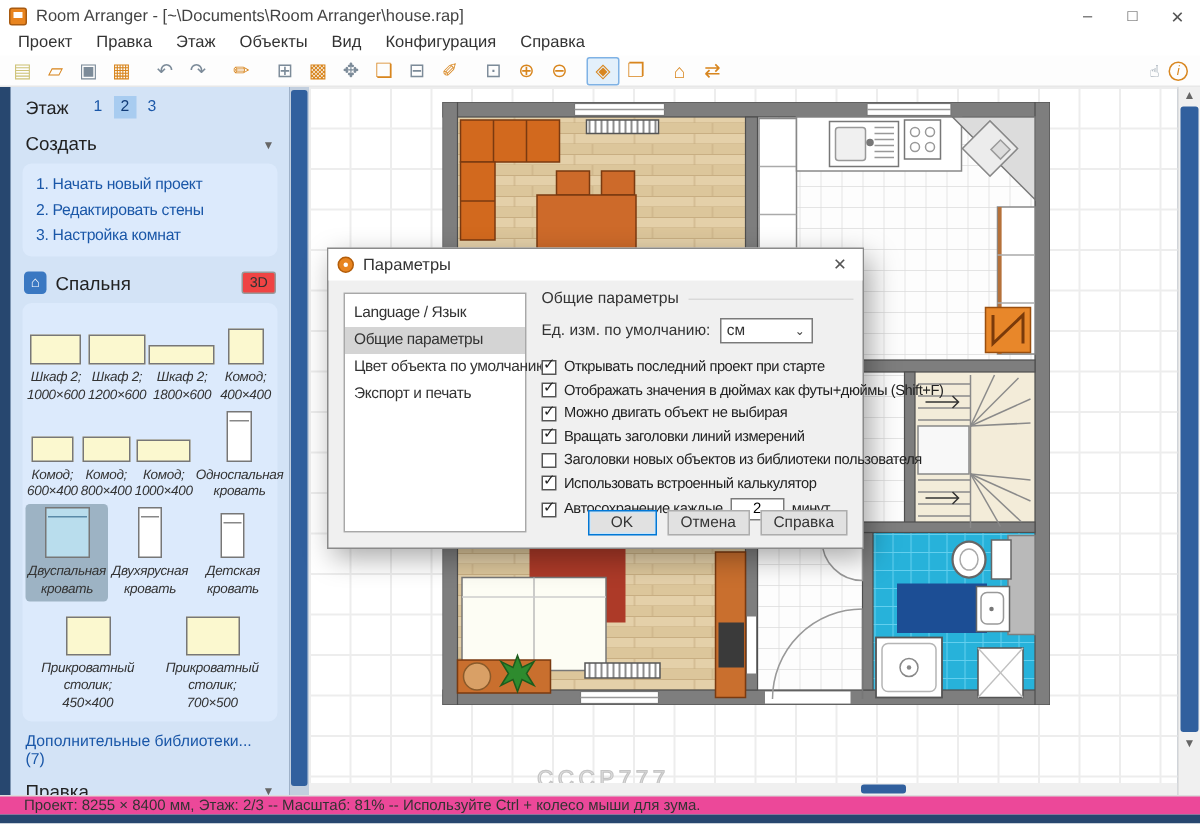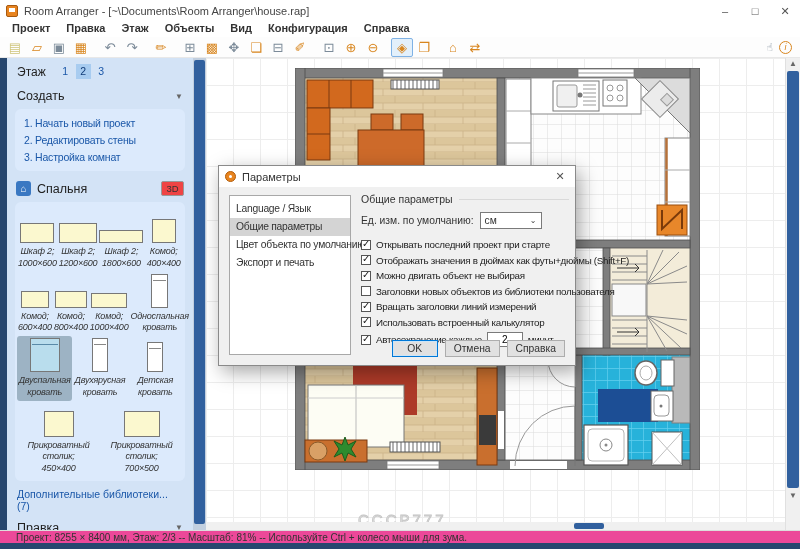--- a/index.html
+++ b/index.html
@@ -8,21 +8,21 @@
   .window { position:relative; width:800px; height:549px; background:#fff; }
 
   
   .titlebar { position:absolute; left:0; top:1px; right:0; height:20px; background:#fff; display:flex; align-items:center; padding-left:6px; }
   .app-icon { width:12px; height:12px; background:#e8841f; border:1px solid #a85a10; border-radius:2px; margin-right:6px; position:relative; }
   .app-icon::after { content:""; position:absolute; left:2px; top:2px; width:6px; height:4px; background:#fff; }
   .title-text { font-size:11px; color:#444; }
   .win-controls { margin-left:auto; display:flex; height:20px; }
   .win-btn { width:30px; height:20px; display:flex; align-items:center; justify-content:center; color:#555; font-size:11px; }
   .menubar { position:absolute; left:0; top:20px; right:0; height:17px; background:#fff; display:flex; align-items:center; padding-left:4px; }
-  .menu-item { padding:0 8px; font-size:11px; color:#333; line-height:17px;font-weight:bold; }
+  .menu-item { padding:0 8px; font-size:11px; color:#333; line-height:17px; }
   .toolbar { position:absolute; left:0; top:37px; right:0; height:21px; background:#fdfdfd; border-bottom:1px solid #e8e8e8; display:flex; align-items:center; padding-left:4px; }
   .tb-btn { width:22px; height:19px; display:flex; align-items:center; justify-content:center; font-size:13px; border:1px solid transparent; border-radius:2px; }
   .tb-btn.active { border-color:#7fb2e5; background:#e3f0fb; }
   .tb-sep { width:7px; }
   .tone-orange { color:#d8861f; } .tone-gray { color:#7c8b99; } .tone-cream { color:#cfc47a; }
   .tb-right { margin-left:auto; display:flex; align-items:center; padding-right:8px; gap:6px; }
   .info-circle { width:13px; height:13px; border:1px solid #d8861f; border-radius:50%; color:#d8861f; font-size:9px; font-style:italic; display:flex; align-items:center; justify-content:center; }
 
   
   .main { position:absolute; left:0; top:58px; right:0; bottom:19px; background:#27476f; }
@@ -543,26 +543,26 @@
           </div>
           <div class="chk-row">
             <span class="chk-box on"></span>
             <span class="chk-lbl">Отображать значения в дюймах как футы+дюймы (Shift+F)</span>
           </div>
           <div class="chk-row">
             <span class="chk-box on"></span>
             <span class="chk-lbl">Можно двигать объект не выбирая</span>
           </div>
           <div class="chk-row">
+            <span class="chk-box on"></span>
+            <span class="chk-lbl">Вращать заголовки линий измерений</span>
+          </div>
+          <div class="chk-row">
             <span class="chk-box"></span>
             <span class="chk-lbl">Заголовки новых объектов из библиотеки пользователя</span>
-          </div>
-          <div class="chk-row">
-            <span class="chk-box on"></span>
-            <span class="chk-lbl">Вращать заголовки линий измерений</span>
           </div>
           <div class="chk-row">
             <span class="chk-box on"></span>
             <span class="chk-lbl">Использовать встроенный калькулятор</span>
           </div>
         </div>
       <div class="chk-row" style="margin-top:2px">
         <span class="chk-box on"></span>
         <span class="chk-lbl">Автосохранение каждые</span>
         <input class="num-input" value="2" style="">

